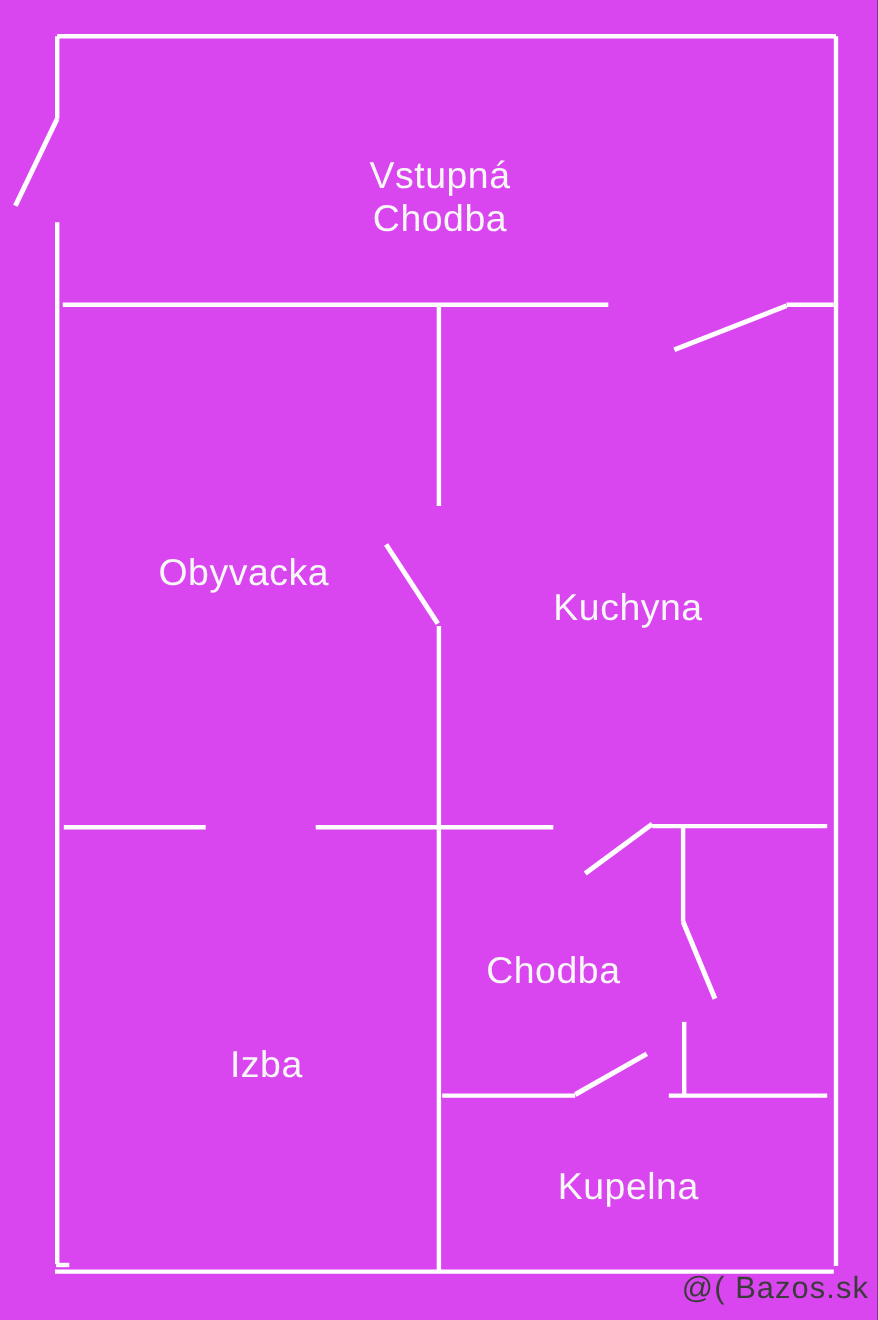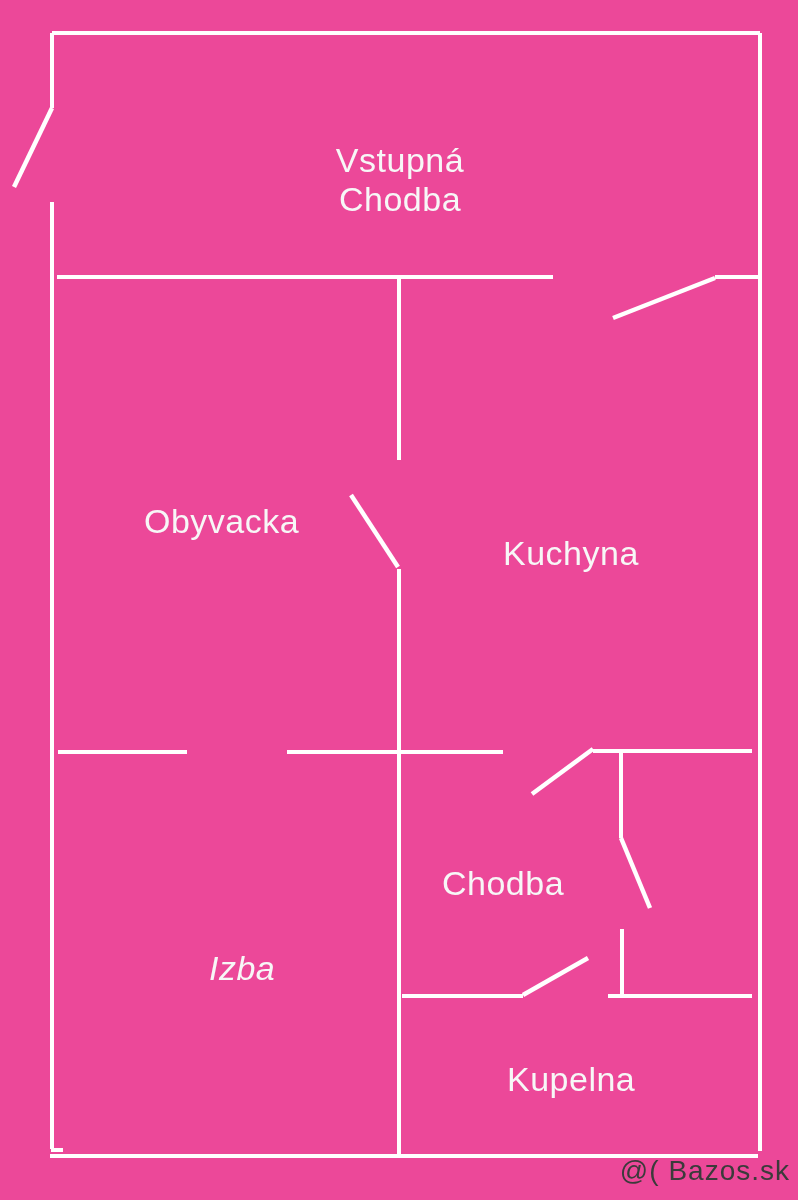--- a/index.html
+++ b/index.html
@@ -4,21 +4,21 @@
 <style>
   html, body {
     margin: 0;
     padding: 0;
     background: #000;
   }
   .canvas {
     position: relative;
     width: 798px;
     height: 1200px;
-    background: #ec4899;
+    background: #d946ef;
     overflow: hidden;
     font-family: "Liberation Sans", "DejaVu Sans", sans-serif;
   }
   svg.plan {
     position: absolute;
     left: 0;
     top: 0;
   }
   .room-label {
     position: absolute;
@@ -26,21 +26,21 @@
     font-size: 34px;
     line-height: 39px;
     white-space: nowrap;
     letter-spacing: 0.5px;
   }
   .label-vstupna  { left: 400px; top: 141px; text-align: center; transform: translateX(-50%); }
   .label-obyvacka { left: 144px; top: 502px; }
   .label-kuchyna  { left: 503px; top: 534px; }
   .label-chodba   { left: 442px; top: 864px; }
   .label-spajza   { left: 639px; top: 808px; }
-  .label-izba     { left: 209px; top: 949px; font-style: italic; }
+  .label-izba     { left: 209px; top: 949px; }
   .label-kupelna  { left: 507px; top: 1060px; }
   .watermark {
     position: absolute;
     right: 8px;
     top: 1152px;
     color: #3b3b3b;
     font-size: 28px;
     line-height: 38px;
     letter-spacing: 1px;
     white-space: nowrap;

